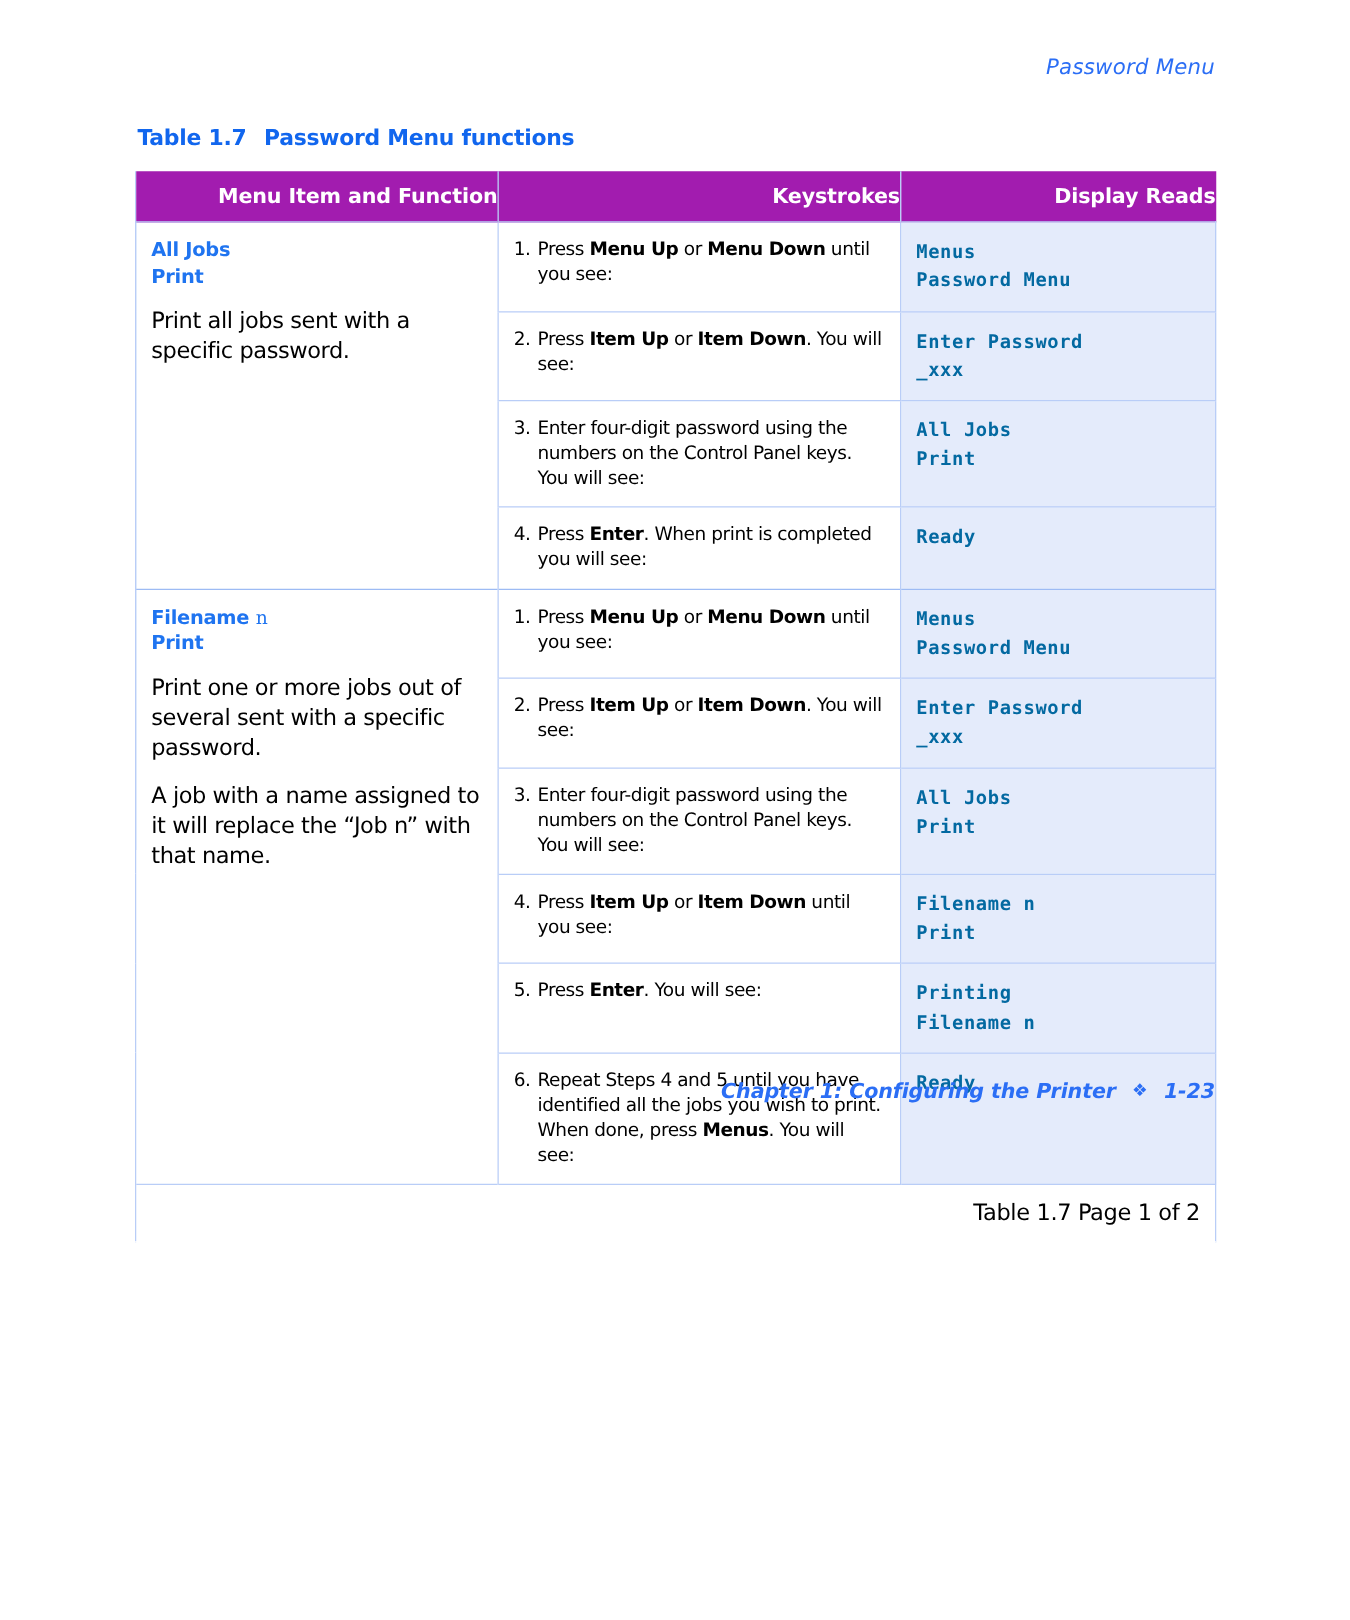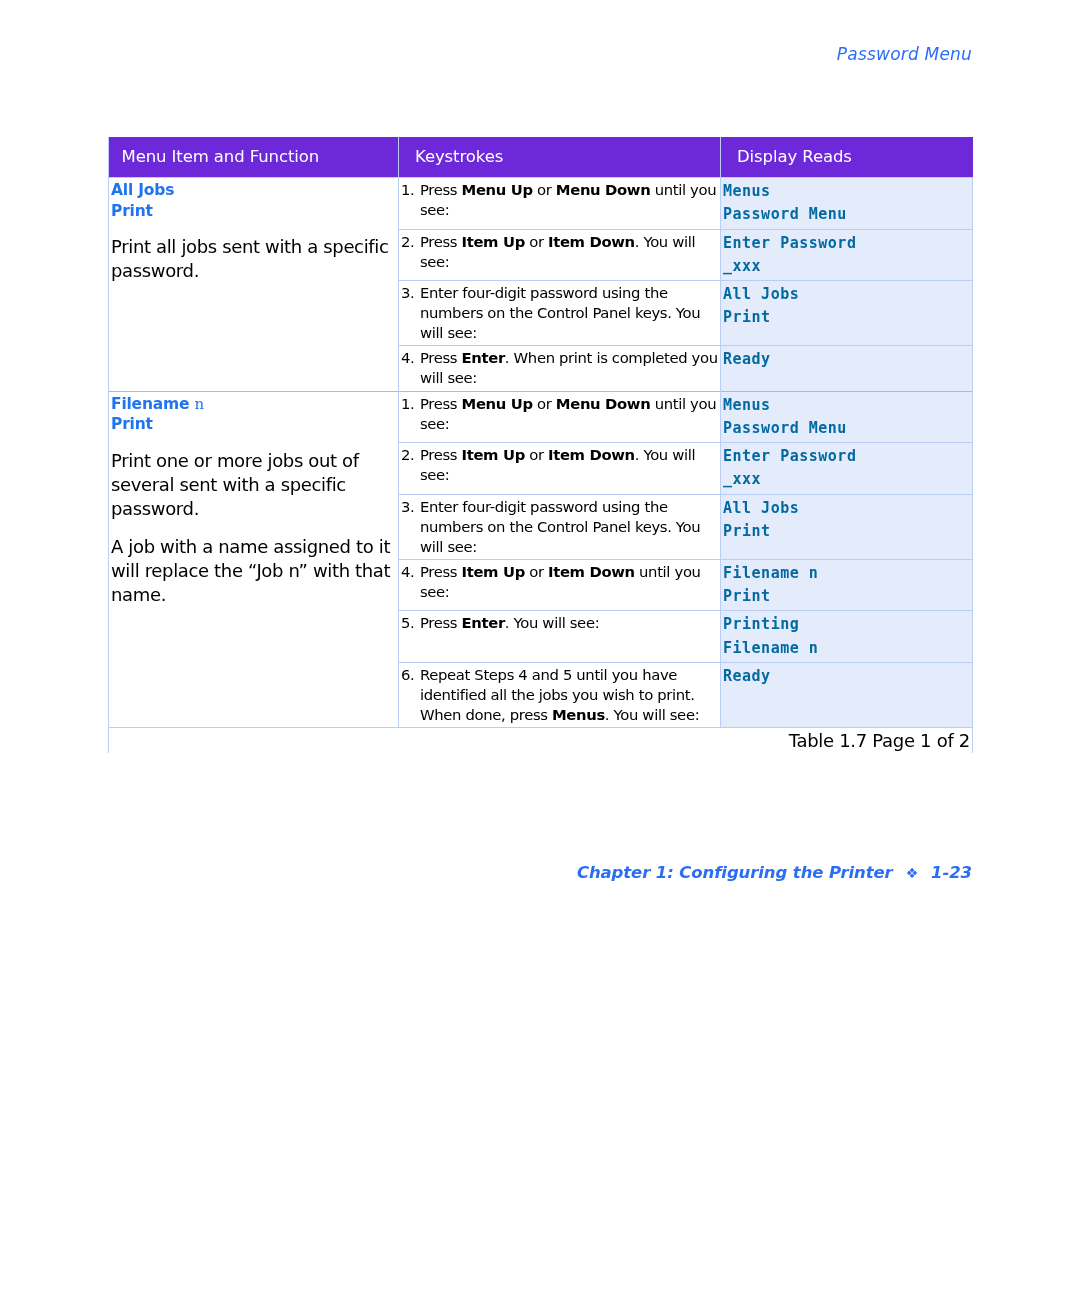--- a/index.html
+++ b/index.html
@@ -54,41 +54,41 @@
     top: 137px;
     width: 864px;
     border-collapse: collapse;
     table-layout: fixed;
   }
   .doc-table col.c1 { width: 290px; }
   .doc-table col.c2 { width: 322px; }
   .doc-table col.c3 { width: 252px; }
 
   .doc-table th {
-    background: #6d28d9;
+    background: #a21caf;
     color: #ffffff;
     font-family: "DejaVu Sans", sans-serif;
-    font-weight: normal;
+    font-weight: bold;
     font-size: 16.5px;
-    text-align: left;
+    text-align: right;
     padding: 10px 0 11px 13px;
     border: none;
     letter-spacing: -0.1px;
     vertical-align: middle;
   }
   .doc-table th.h2, .doc-table th.h3 {
     border-left: 1.5px solid #b9cdf7;
     padding-left: 16px;
   }
 
   .doc-table td {
     vertical-align: top;
     border-top: 1.2px solid #b9cdf7;
     border-left: 1.2px solid #b9cdf7;
-    padding: 2px;
+    padding: 12px;
   }
   .doc-table td.first-col { border-left: 1.2px solid #b9cdf7; }
   .doc-table td.last-col { border-right: 1.2px solid #b9cdf7; }
 
   tr.section-start > td { border-top: 1.6px solid #9dbbf4; }
 
   
   .menu-cell {
     padding: 11px 14px 12px 14px;
   }
@@ -195,20 +195,23 @@
     font-size: 14px;
   }
 </style>
 </head>
 <body>
 
 <div class="page">
 
   <div class="running-header">Password Menu</div>
 
+  <div class="table-caption">
+    <span class="cap-num">Table 1.7</span><span>Password Menu functions</span>
+  </div>
 
   <div class="left-rule" style="height: 543px;"></div>
 
   <table class="doc-table">
     <colgroup>
       <col class="c1">
         <col class="c2">
         <col class="c3">
     </colgroup>
     <thead>

